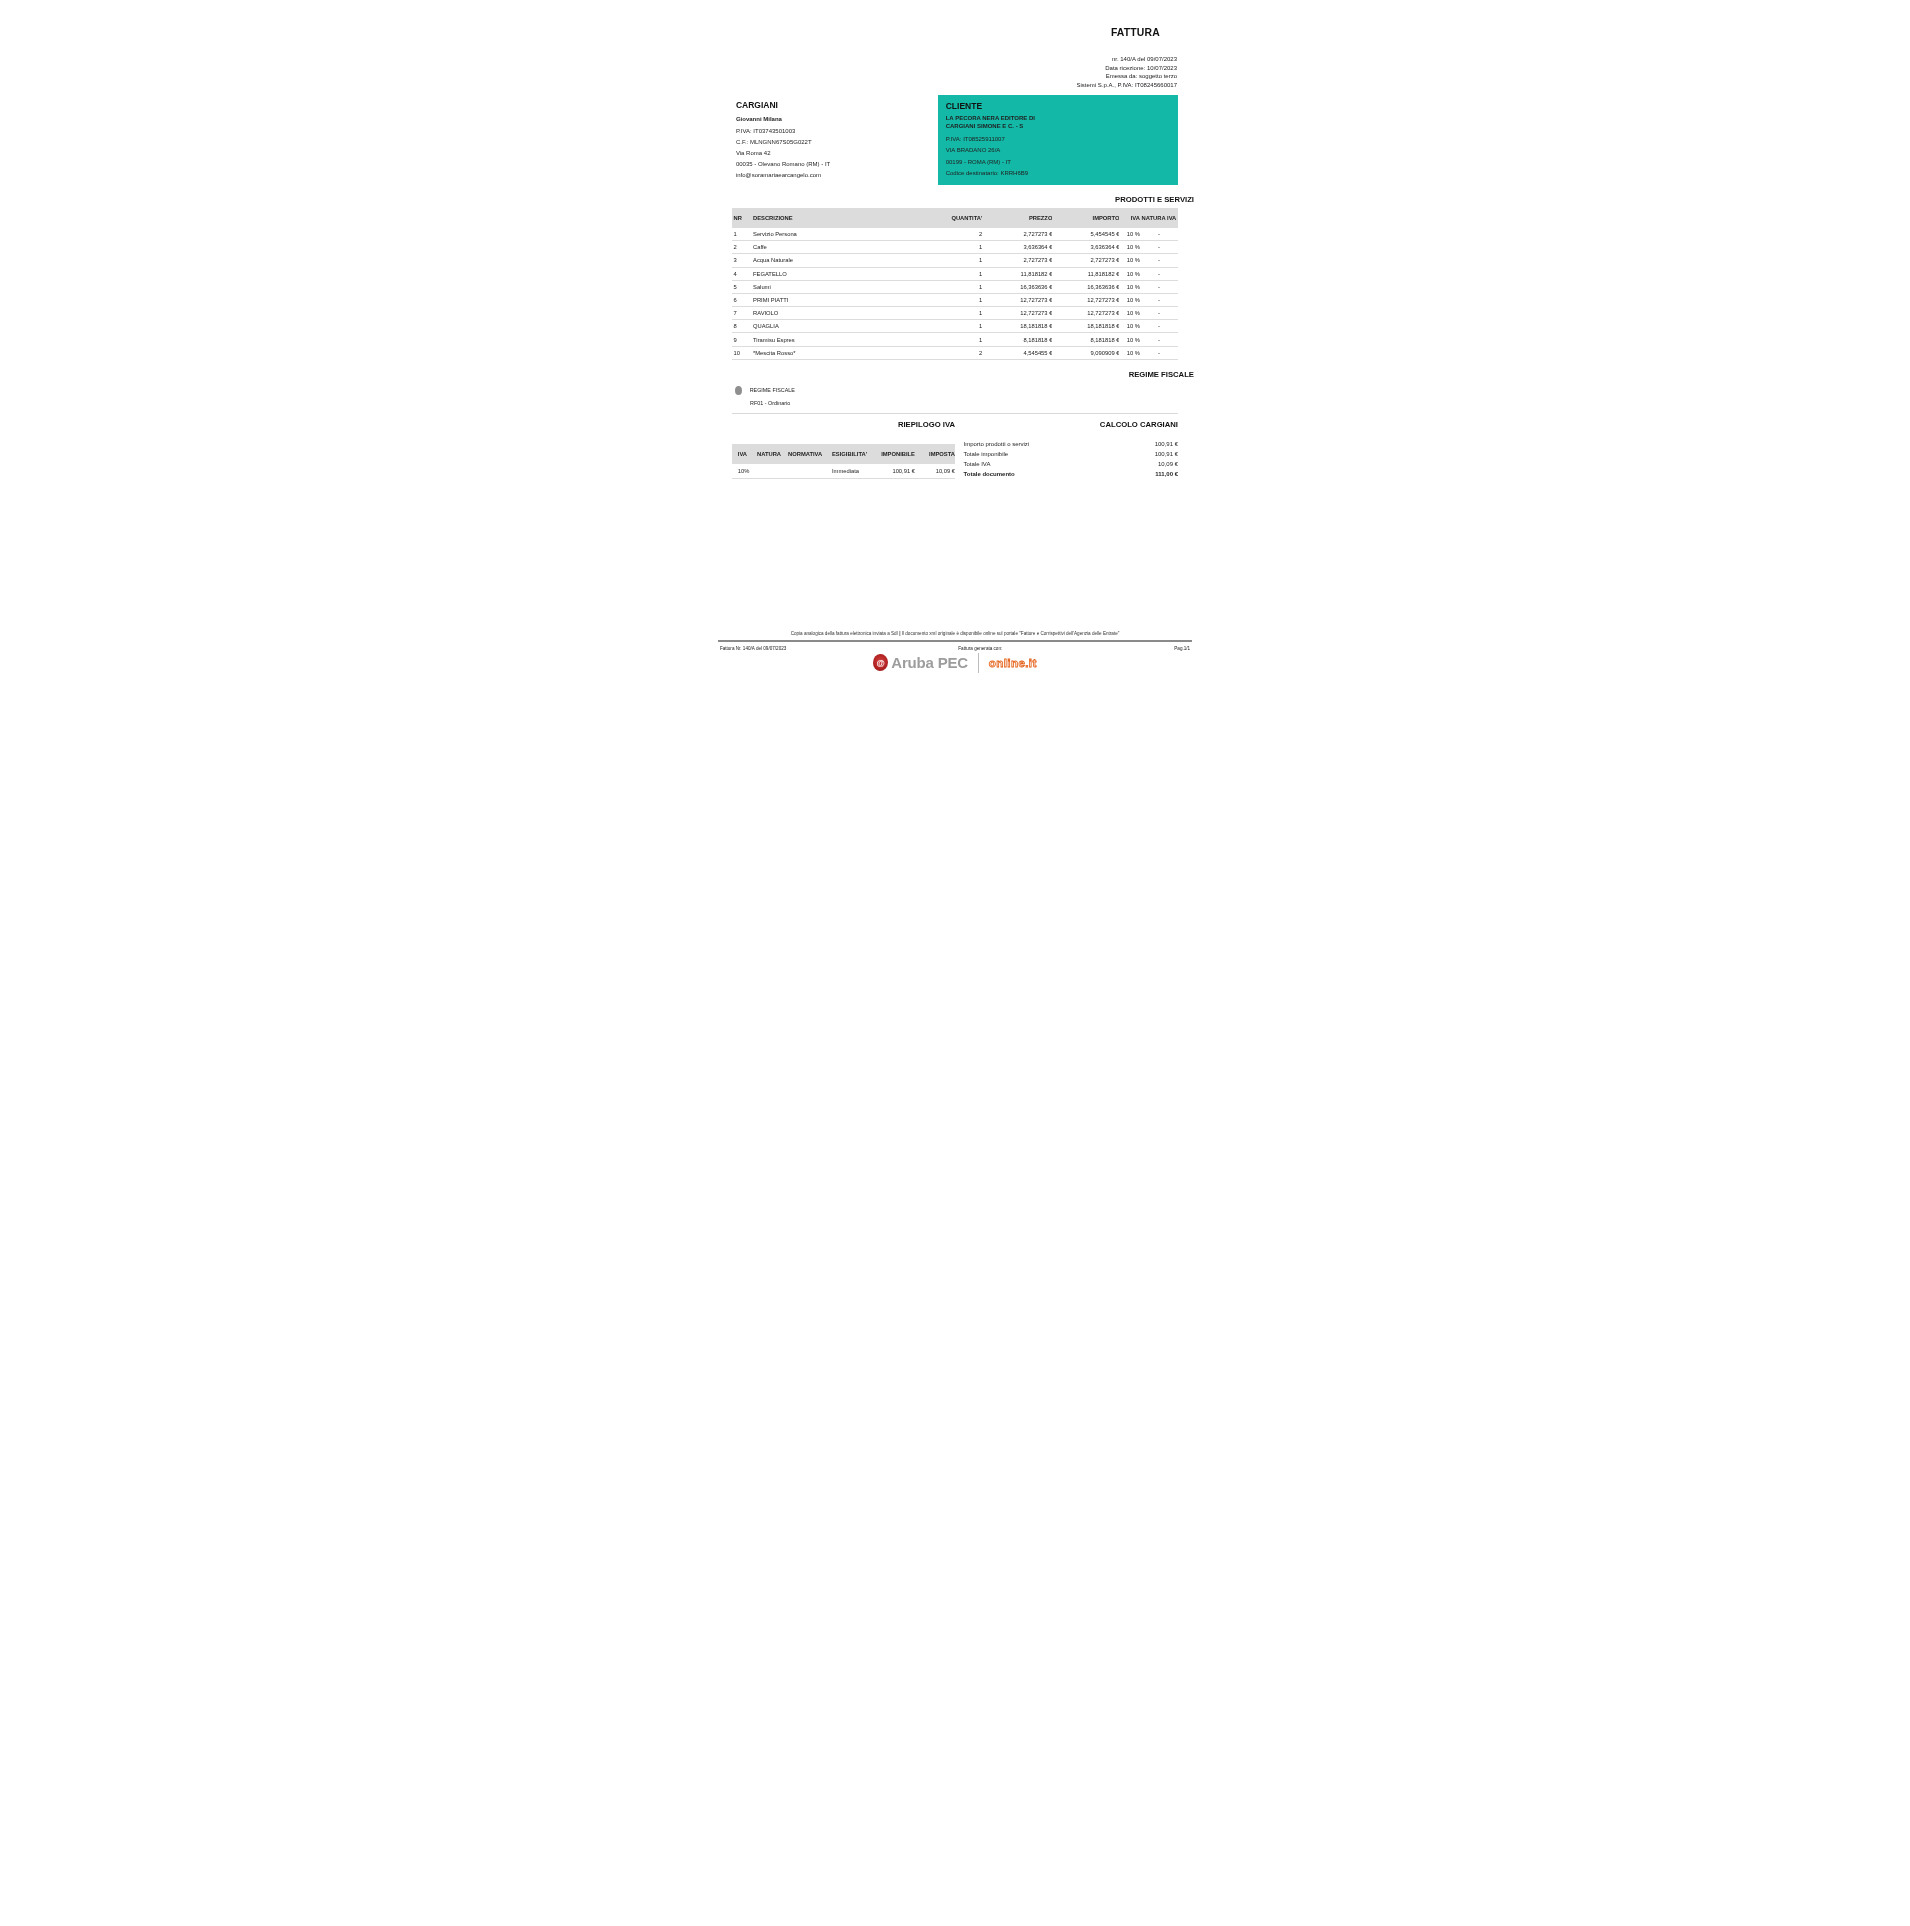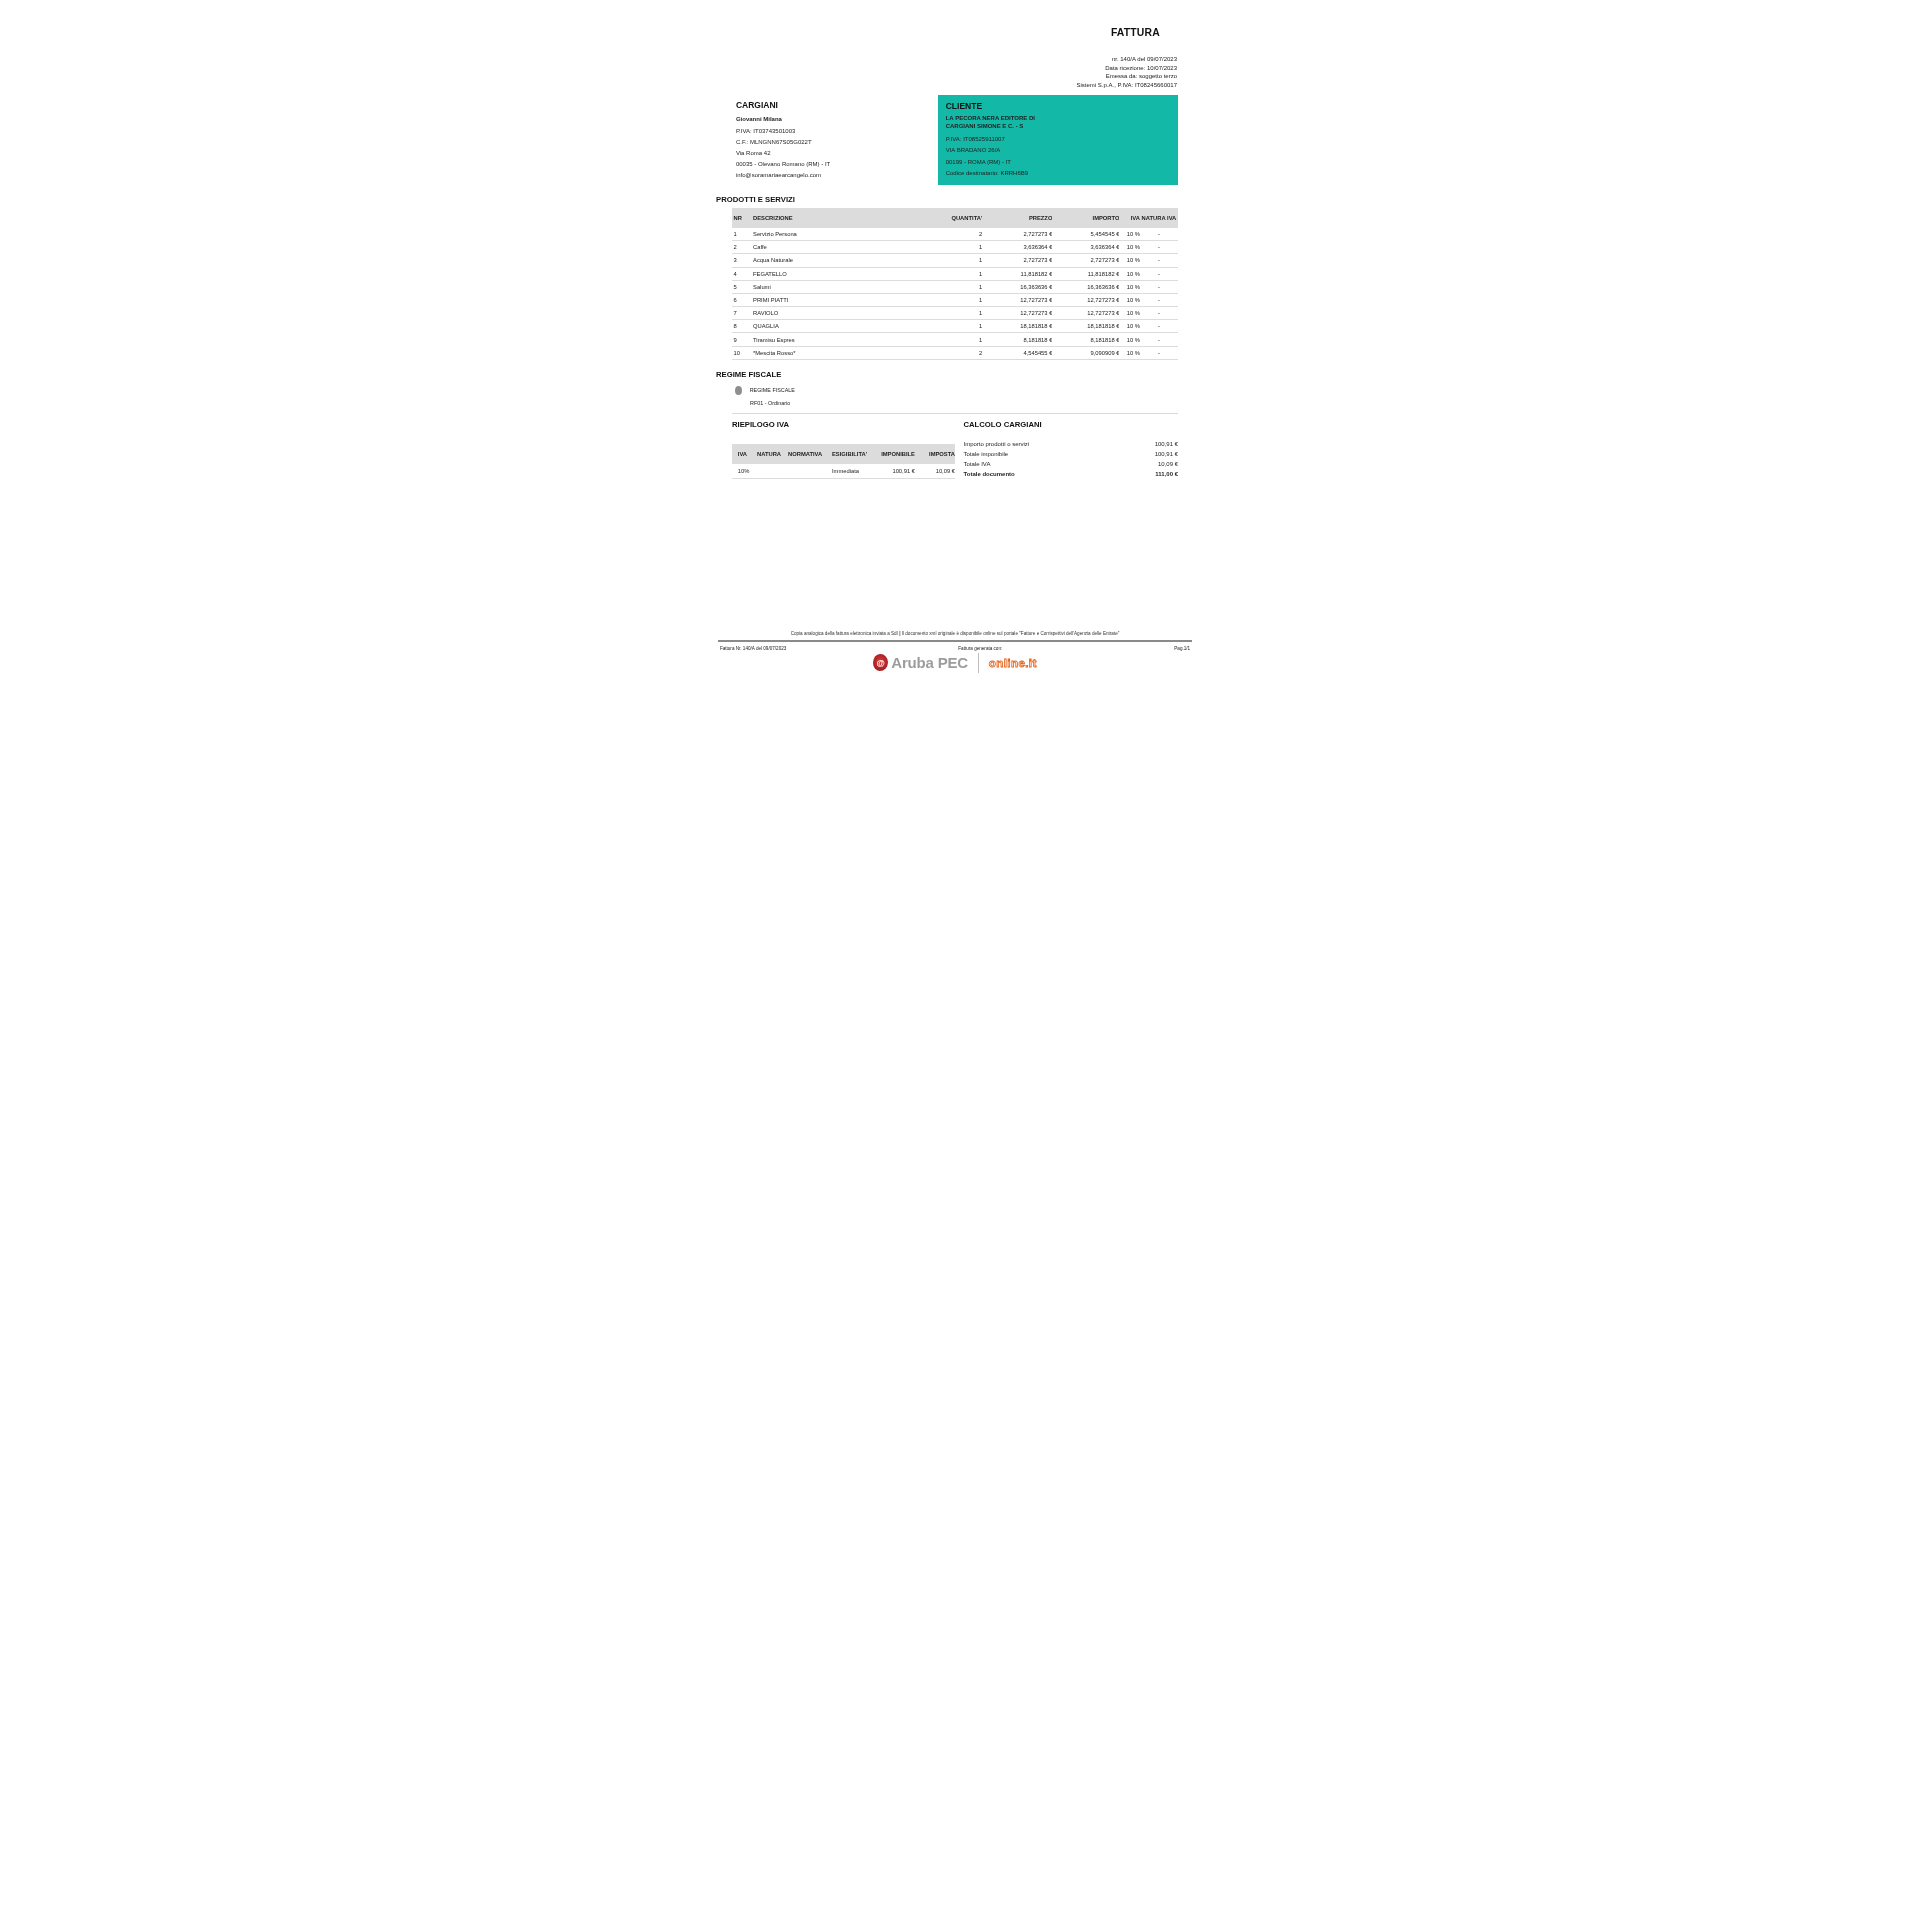--- a/index.html
+++ b/index.html
@@ -24,21 +24,21 @@
   .parties { display: flex; align-items: stretch; margin-top: 5.4px; padding: 0 16px; }
   .party-heading { margin: 0 0 4.6px 0; font-size: 8.5px; font-weight: bold; color: #111; }
   .fornitore { width: 206px; padding: 4.6px 7.7px 0 3.9px; }
   .cliente { flex: 1; background: #14b8a6; padding: 5.4px 7.7px 6.2px 7.7px; min-height: 73px; }
   .party-name { font-size: 6px; font-weight: bold; line-height: 7.7px; margin-bottom: 3.5px; }
   .cliente .party-name { max-width: 119px; }
   .party-lines div { font-size: 6px; line-height: 11.2px; white-space: nowrap; }
   .fornitore .party-name { line-height: 11.2px; margin-bottom: 0; }
 
   
-  .section-title { font-size: 7.7px; font-weight: bold; text-align: left; color: #111; margin: 10px 0 3.9px 0; }
+  .section-title { font-size: 7.7px; font-weight: bold; text-align: right; color: #111; margin: 10px 0 3.9px 0; }
 
   
   .products-wrap { padding: 0 16px; }
   table { border-collapse: collapse; width: 100%; table-layout: fixed; }
   .products thead th {
     background: #dcdcdc;
     font-size: 5.8px; font-weight: bold; color: #222;
     padding: 7px 0;
   }
   .products th, .products td { overflow: hidden; white-space: nowrap; }

